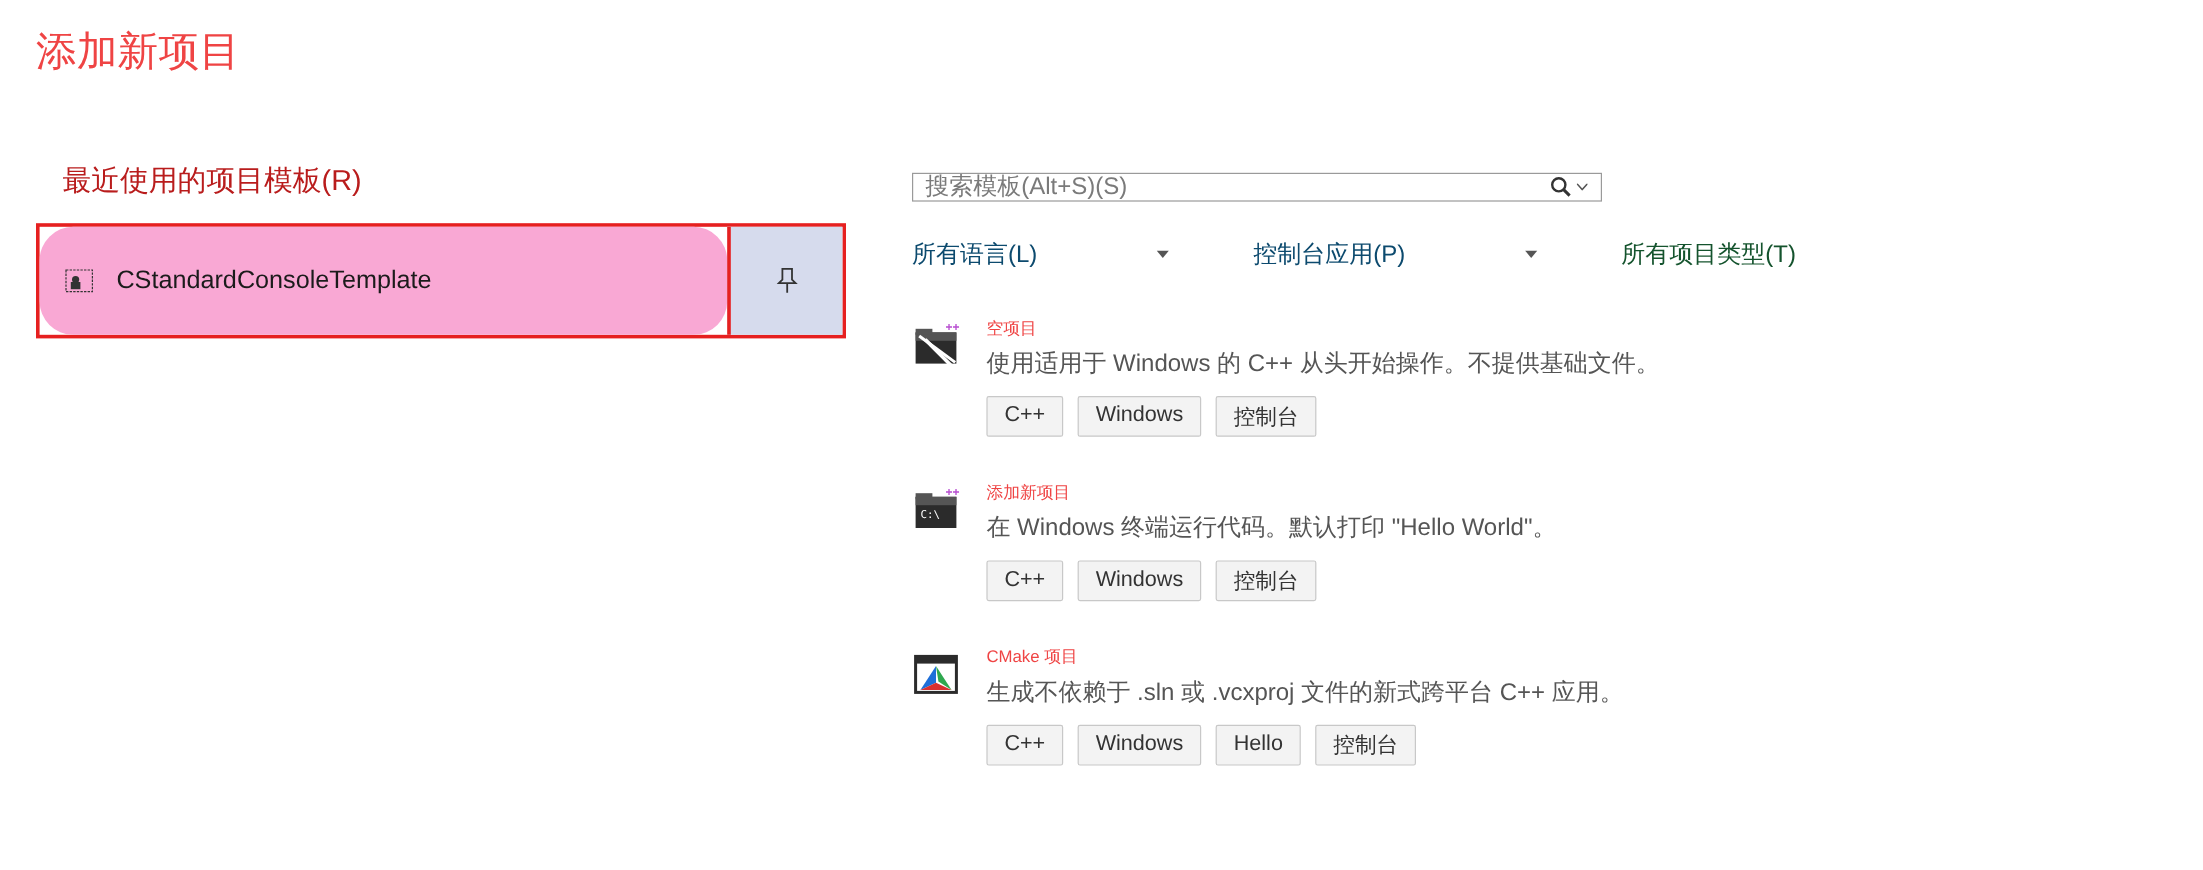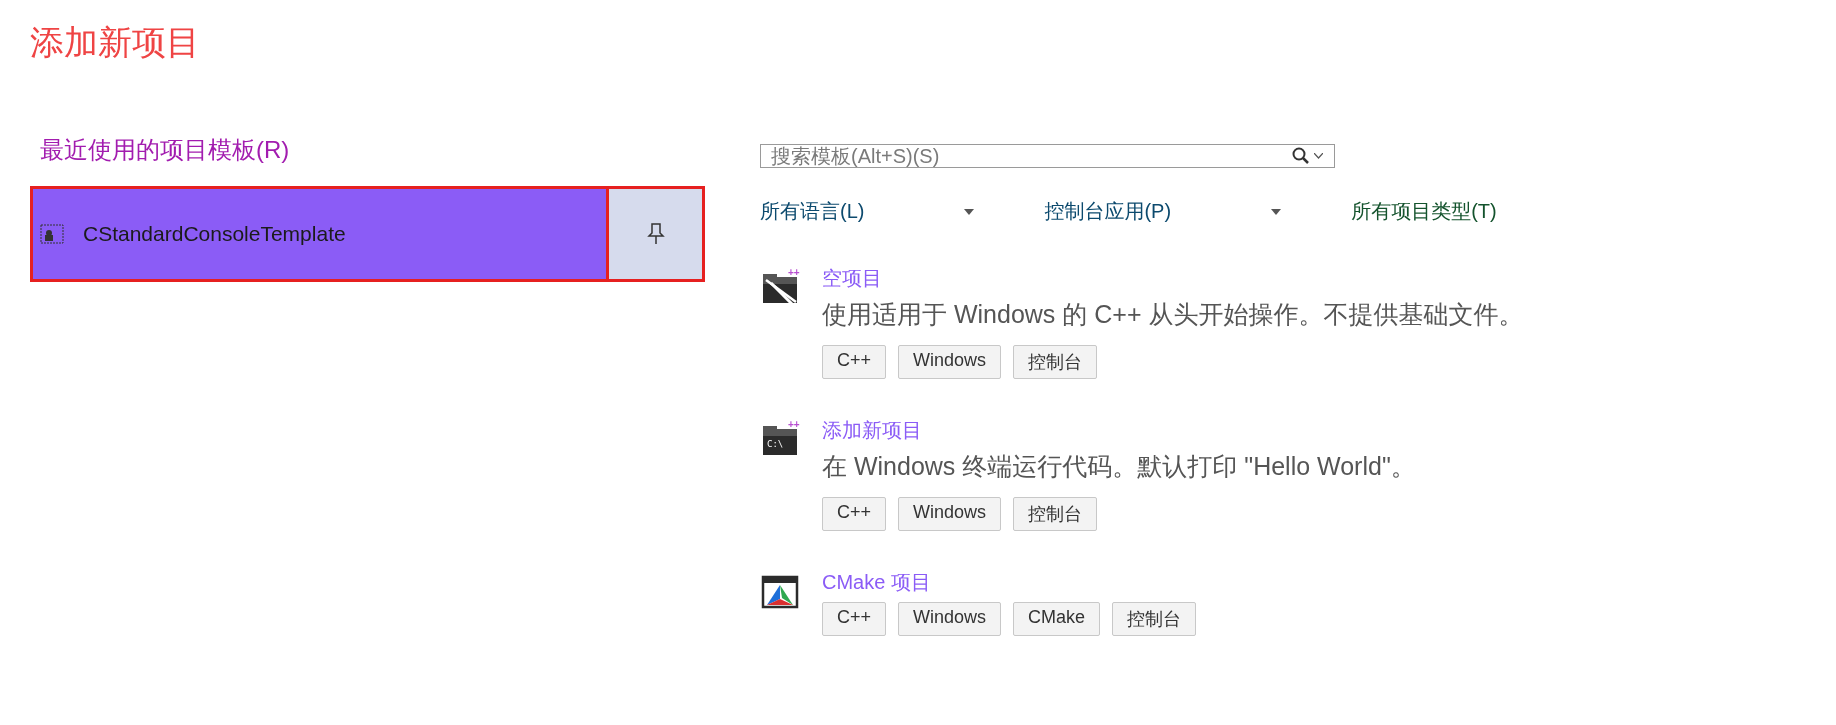--- a/index.html
+++ b/index.html
@@ -23,41 +23,42 @@
     }
     .page-title {
       font-size: 34px;
       font-weight: 400;
       color: #ef4444;
       margin-bottom: 68px;
       margin-left: 10px;
     }
     .recent-label {
       font-size: 24px;
-      color: #a21caf;
-      margin-left: 20px;
+      color: #b91c1c;
+      margin-left: 32px;
       margin-bottom: 20px;
     }
     .recent-item-wrap {
       border: 3px solid #e62020;
       padding: 0;
       display: flex;
       align-items: stretch;
       height: 96px;
       width: 675px;
       margin-left: 10px;
     }
     .recent-item {
-      background: #8b5cf6;
+      background: #f9a8d4;
       flex: 1;
       display: flex;
       align-items: center;
-      padding-left: 6px;
+      padding-left: 20px;
       gap: 18px;
       border-right: 0;
+      border-radius: 28px;
     }
     .pin-box {
       background: #d6dbed;
       width: 96px;
       display: flex;
       align-items: center;
       justify-content: center;
       border-left: 3px solid #e62020;
       position: relative;
     }
@@ -130,26 +131,26 @@
     .template-icon {
       width: 42px;
       height: 42px;
       flex-shrink: 0;
       margin-top: 2px;
     }
     .template-body {
       flex: 1;
     }
     .template-title {
-      font-size: 20px;
-      color: #8b5cf6;
+      font-size: 14px;
+      color: #ef4444;
       margin-bottom: 6px;
     }
     .template-desc {
-      font-size: 25px;
+      font-size: 20px;
       color: #555;
       margin-bottom: 14px;
     }
     .tag-row {
       display: flex;
       gap: 12px;
     }
     .tag {
       border: 1px solid #c8c8c8;
       background: #f3f3f3;
@@ -276,24 +277,25 @@
           <svg width="42" height="42" viewBox="0 0 42 42">
             <rect x="3" y="6" width="34" height="30" fill="none" stroke="#2b2b2b" stroke-width="2.5"></rect>
             <rect x="3" y="6" width="34" height="6" fill="#2b2b2b"></rect>
             <polygon points="20,14 7,34 20,28" fill="#1e6fd9"></polygon>
             <polygon points="20,14 33,34 22,27" fill="#2fa84f"></polygon>
             <polygon points="7,34 33,34 20,28" fill="#d93030"></polygon>
           </svg>
         </div>
         <div class="template-body">
           <div class="template-title">CMake 项目</div>
+          <div class="template-desc">生成不依赖于 .sln 或 .vcxproj 文件的新式跨平台 C++ 应用。</div>
           <div class="tag-row">
             <span class="tag">C++</span>
             <span class="tag">Windows</span>
-            <span class="tag">CMake</span>
+            <span class="tag">Hello</span>
             <span class="tag">控制台</span>
           </div>
         </div>
       </div>
 
     </div>
   </div>
 </div>
 
 </body></html>

